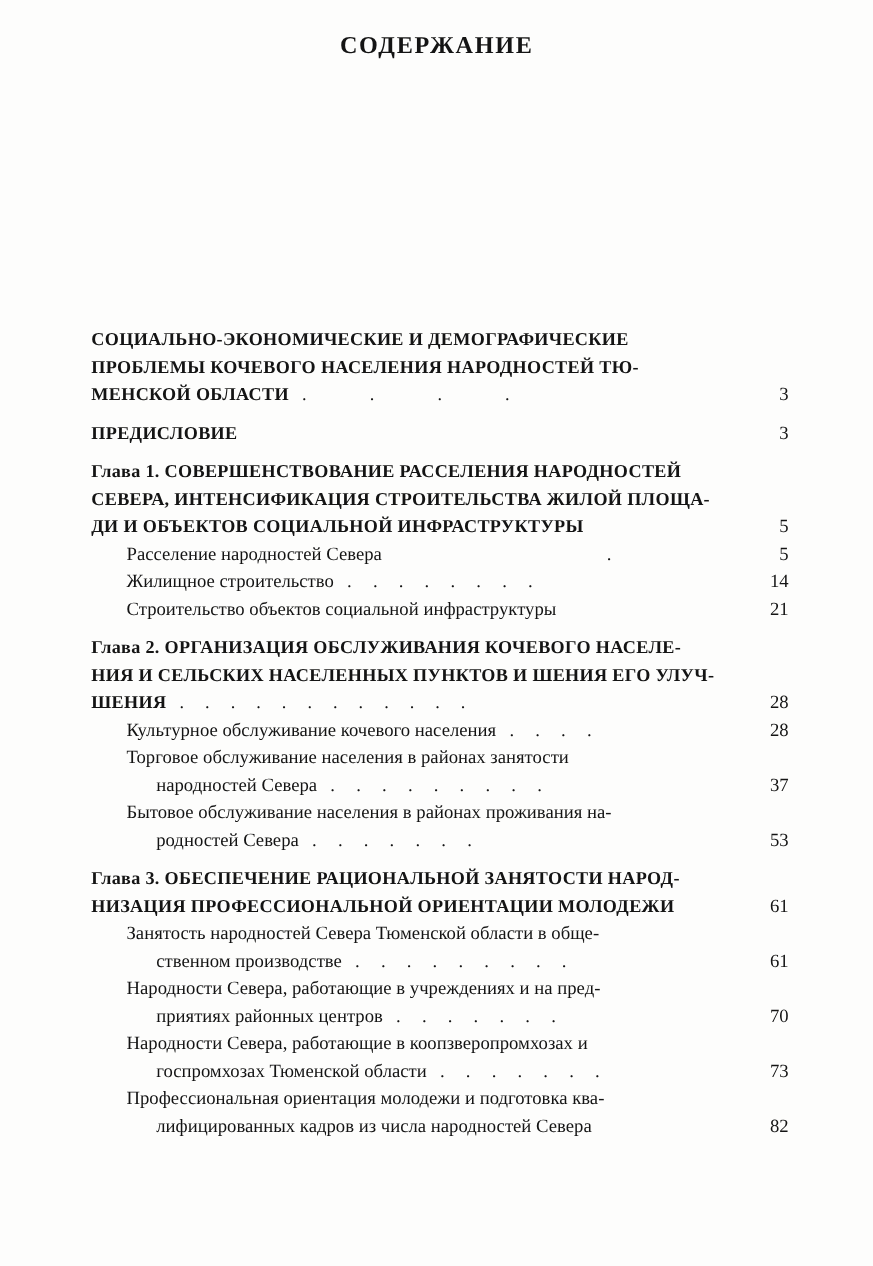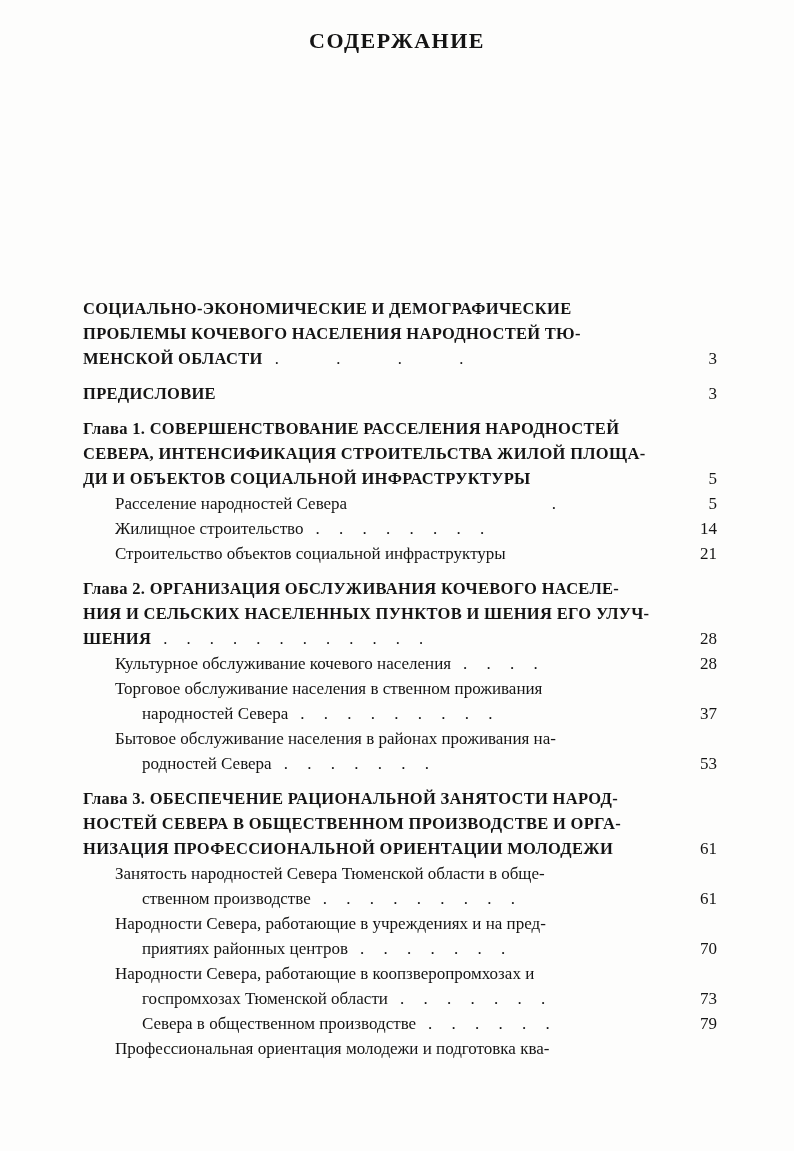--- a/index.html
+++ b/index.html
@@ -100,44 +100,43 @@
       </div>
       <div class="entry chapter">
         <div class="line"><span class="text"><span class="chapter-label">Глава 2. </span>ОРГАНИЗАЦИЯ ОБСЛУЖИВАНИЯ КОЧЕВОГО НАСЕЛЕ-</span></div>
         <div class="line cont"><span class="text">НИЯ И СЕЛЬСКИХ НАСЕЛЕННЫХ ПУНКТОВ И ШЕНИЯ ЕГО УЛУЧ-</span></div>
         <div class="line cont"><span class="text">ШЕНИЯ</span><span class="dots">. . . . . . . . . . . .</span><span class="pagenum">28</span></div>
       </div>
       <div class="entry sub">
         <div class="line"><span class="text">Культурное обслуживание кочевого населения</span><span class="dots">. . . .</span><span class="pagenum">28</span></div>
       </div>
       <div class="entry sub">
-        <div class="line"><span class="text">Торговое обслуживание населения в ственном проживания</span></div>
+        <div class="line"><span class="text">Торговое обслуживание населения в районах занятости</span></div>
         <div class="line cont"><span class="text">народностей Севера</span><span class="dots">. . . . . . . . .</span><span class="pagenum">37</span></div>
       </div>
       <div class="entry sub">
         <div class="line"><span class="text">Бытовое обслуживание населения в районах проживания на-</span></div>
         <div class="line cont"><span class="text">родностей Севера</span><span class="dots">. . . . . . .</span><span class="pagenum">53</span></div>
       </div>
       <div class="entry chapter">
         <div class="line"><span class="text"><span class="chapter-label">Глава 3. </span>ОБЕСПЕЧЕНИЕ РАЦИОНАЛЬНОЙ ЗАНЯТОСТИ НАРОД-</span></div>
-        <div class="line cont"><span class="text">НОСТЕЙ СЕВЕРА В ОБЩЕСТВЕННОМ ПРОИЗВОДСТВЕ И ОРГА-</span></div>
         <div class="line cont"><span class="text">НИЗАЦИЯ ПРОФЕССИОНАЛЬНОЙ ОРИЕНТАЦИИ МОЛОДЕЖИ</span><span class="pagenum">61</span></div>
       </div>
       <div class="entry sub">
         <div class="line"><span class="text">Занятость народностей Севера Тюменской области в обще-</span></div>
         <div class="line cont"><span class="text">ственном производстве</span><span class="dots">. . . . . . . . .</span><span class="pagenum">61</span></div>
       </div>
       <div class="entry sub">
         <div class="line"><span class="text">Народности Севера, работающие в учреждениях и на пред-</span></div>
         <div class="line cont"><span class="text">приятиях районных центров</span><span class="dots">. . . . . . .</span><span class="pagenum">70</span></div>
       </div>
       <div class="entry sub">
         <div class="line"><span class="text">Народности Севера, работающие в коопзверопромхозах и</span></div>
         <div class="line cont"><span class="text">госпромхозах Тюменской области</span><span class="dots">. . . . . . .</span><span class="pagenum">73</span></div>
       </div>
       <div class="entry sub">
-        <div class="line cont"><span class="text">Севера в общественном производстве</span><span class="dots">. . . . . .</span><span class="pagenum">79</span></div>
       </div>
       <div class="entry sub">
         <div class="line"><span class="text">Профессиональная ориентация молодежи и подготовка ква-</span></div>
+        <div class="line cont"><span class="text">лифицированных кадров из числа народностей Севера</span><span class="pagenum">82</span></div>
       </div>
     </div>
 </div>
 
 </body></html>

